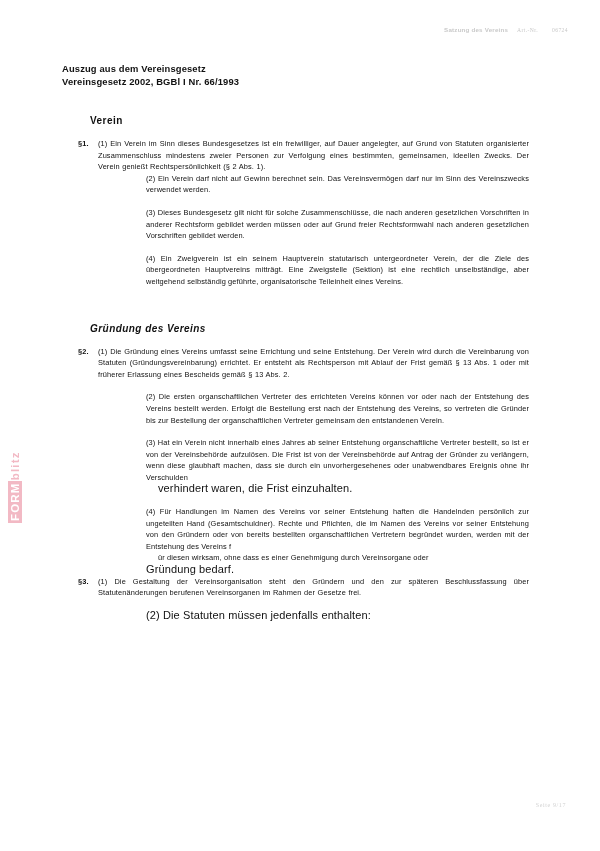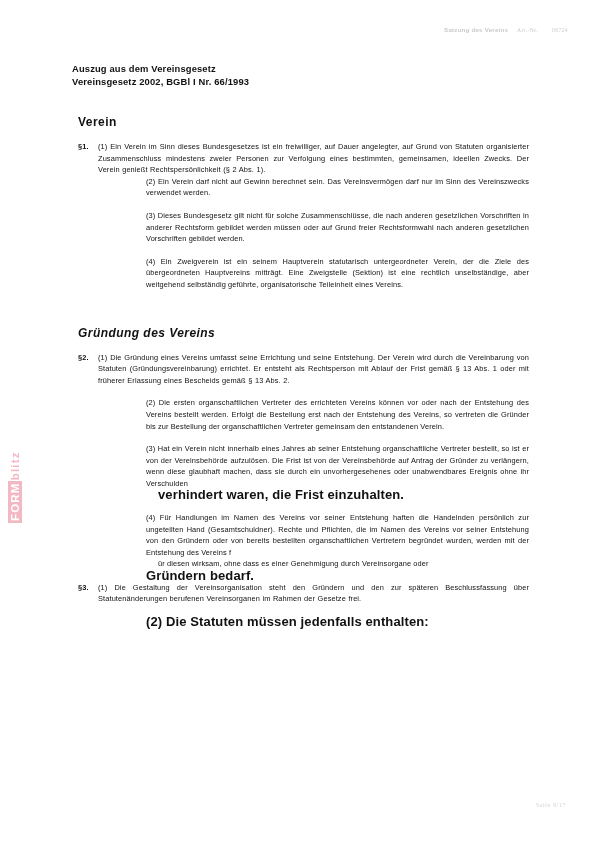--- a/index.html
+++ b/index.html
@@ -89,40 +89,40 @@
   .page {
     position: absolute;
     left: 0;
     top: 0;
     width: 600px;
     height: 851px;
   }
 
   .title-block {
     position: absolute;
-    left: 72px;
+    left: 62px;
     top: 62px;
     font-size: 9.4px;
     font-weight: bold;
     line-height: 13px;
     letter-spacing: 0.15px;
   }
 
   .content {
     position: absolute;
     left: 78px;
     top: 115px;
     width: 451px;
   }
 
   .section-heading {
-    font-size: 12px;
+    font-size: 10px;
     font-weight: bold;
     letter-spacing: 0.45px;
-    margin: 0 0 12px 0;
+    margin: 0 0 12px 12px;
   }
   .gap-before { margin-top: 24px; font-style: italic; }
 
   .para-row {
     display: flex;
     align-items: flex-start;
     margin-bottom: 0;
   }
   .para-marker {
     flex: 0 0 auto;
@@ -144,25 +144,24 @@
 
   .block-indent {
     padding-left: 68px;
     font-size: 7.4px;
     line-height: 11.6px;
     text-align: justify;
     letter-spacing: 0.12px;
   }
   .block-indent-narrow {
     padding-left: 68px;
-    font-size: 13px;
+    font-size: 11px;
     line-height: 11.6px;
     text-align: left;
     letter-spacing: 0.12px;
-    font-weight: bold;
   }
 </style>
 </head>
 <body>
 
 <div class="page">
 
   <div class="doc-header">
     <span class="hdr-title">Satzung des Vereins</span>
     <span class="hdr-art">Art.-Nr.</span>
@@ -215,21 +214,21 @@
 
     <div class="para-spacer"></div>
 
     <div class="block-indent">(3)  Hat ein Verein nicht innerhalb eines Jahres ab seiner Entstehung organschaftliche Vertreter bestellt, so ist er von der   Vereinsbehörde aufzulösen. Die Frist ist von der Vereinsbehörde auf Antrag der Gründer zu verlängern, wenn diese glaubhaft         machen, dass sie durch ein unvorhergesehenes oder unabwendbares Ereignis ohne ihr Verschulden</div>
     <div class="block-indent-narrow" style="padding-left:80px;">verhindert waren, die Frist einzuhalten.</div>
 
     <div class="para-spacer"></div>
 
     <div class="block-indent">(4)  Für Handlungen im Namen des Vereins vor seiner Entstehung haften die Handelnden persönlich zur ungeteilten   Hand (Gesamtschuldner). Rechte und Pflichten, die im Namen des Vereins vor seiner Entstehung von den Gründern        oder  von  bereits  bestellten organschaftlichen Vertretern begründet wurden, werden mit der Entstehung des Vereins f</div>
     <div class="block-indent" style="padding-left:80px;">ür diesen wirksam, ohne dass es einer Genehmigung durch Vereinsorgane oder</div>
-    <div class="block-indent-narrow">Gründern bedarf.</div>
+    <div class="block-indent-narrow">Gründung bedarf.</div>
 
 
     <div class="para-row">
       <div class="para-marker">§3.</div>
       <div class="para-body"><span>(1)</span>  <span>Die Gestaltung der Vereinsorganisation steht den Gründern und den zur späteren Beschlussfassung über Statutenänderungen berufenen Vereinsorganen im Rahmen der Gesetze frei.</span></div>
     </div>
 
     <div class="para-spacer"></div>
 
     <div class="block-indent-narrow">(2)  Die Statuten müssen jedenfalls enthalten:</div>

